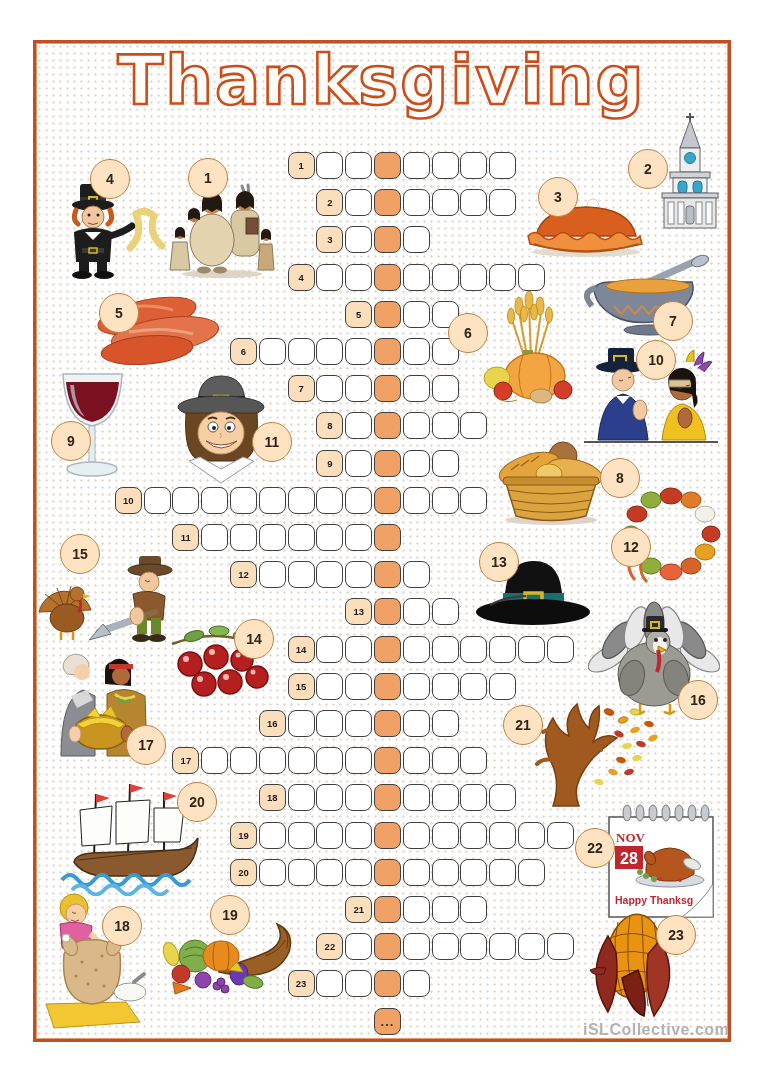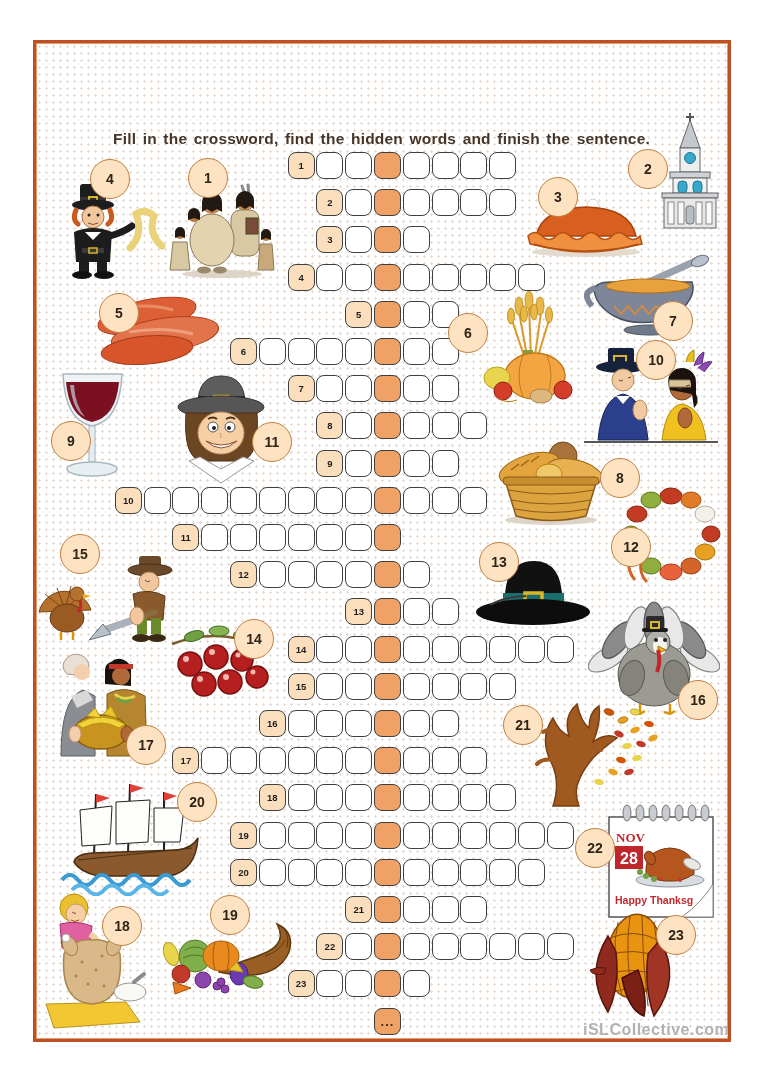--- a/index.html
+++ b/index.html
@@ -33,21 +33,21 @@
   .clue-circle .n{font-size:14px;font-weight:bold;color:#2e2418;}
   .art{position:absolute;z-index:2;}
   .art svg{display:block;width:100%;height:100%;}
 </style>
 </head>
 <body>
 
 <div id="canvas">
   <div id="frame"></div>
 
-  <div class="subtitle">Fill in the crossword, find the hidden words and finish the sentence.</div>
+  <div class="title">Thanksgiving</div>
 
   <div class="art" style="left:168px;top:182px;width:108px;height:96px">
     <svg viewBox="0 0 108 96">
       <ellipse cx="54" cy="92" rx="40" ry="4" fill="#ddd3c6"></ellipse>
       <path d="M74 4 l3 9 M80 3 l1 10" stroke="#8a8a8a" stroke-width="3" stroke-linecap="round"></path>
       <circle cx="77" cy="20" r="9" fill="#c98850"></circle>
       <path d="M68 18 a9 9 0 0 1 18 0 v9 l-4-3 -5 3 -5-3 -4 3 z" fill="#221a12"></path>
       <rect x="63" y="28" width="28" height="46" rx="9" fill="#d9c9a3" stroke="#8a7a5a"></rect>
       <rect x="78" y="36" width="12" height="16" fill="#7a4a3a" stroke="#442"></rect>
       <circle cx="44" cy="22" r="10" fill="#c98850"></circle>

